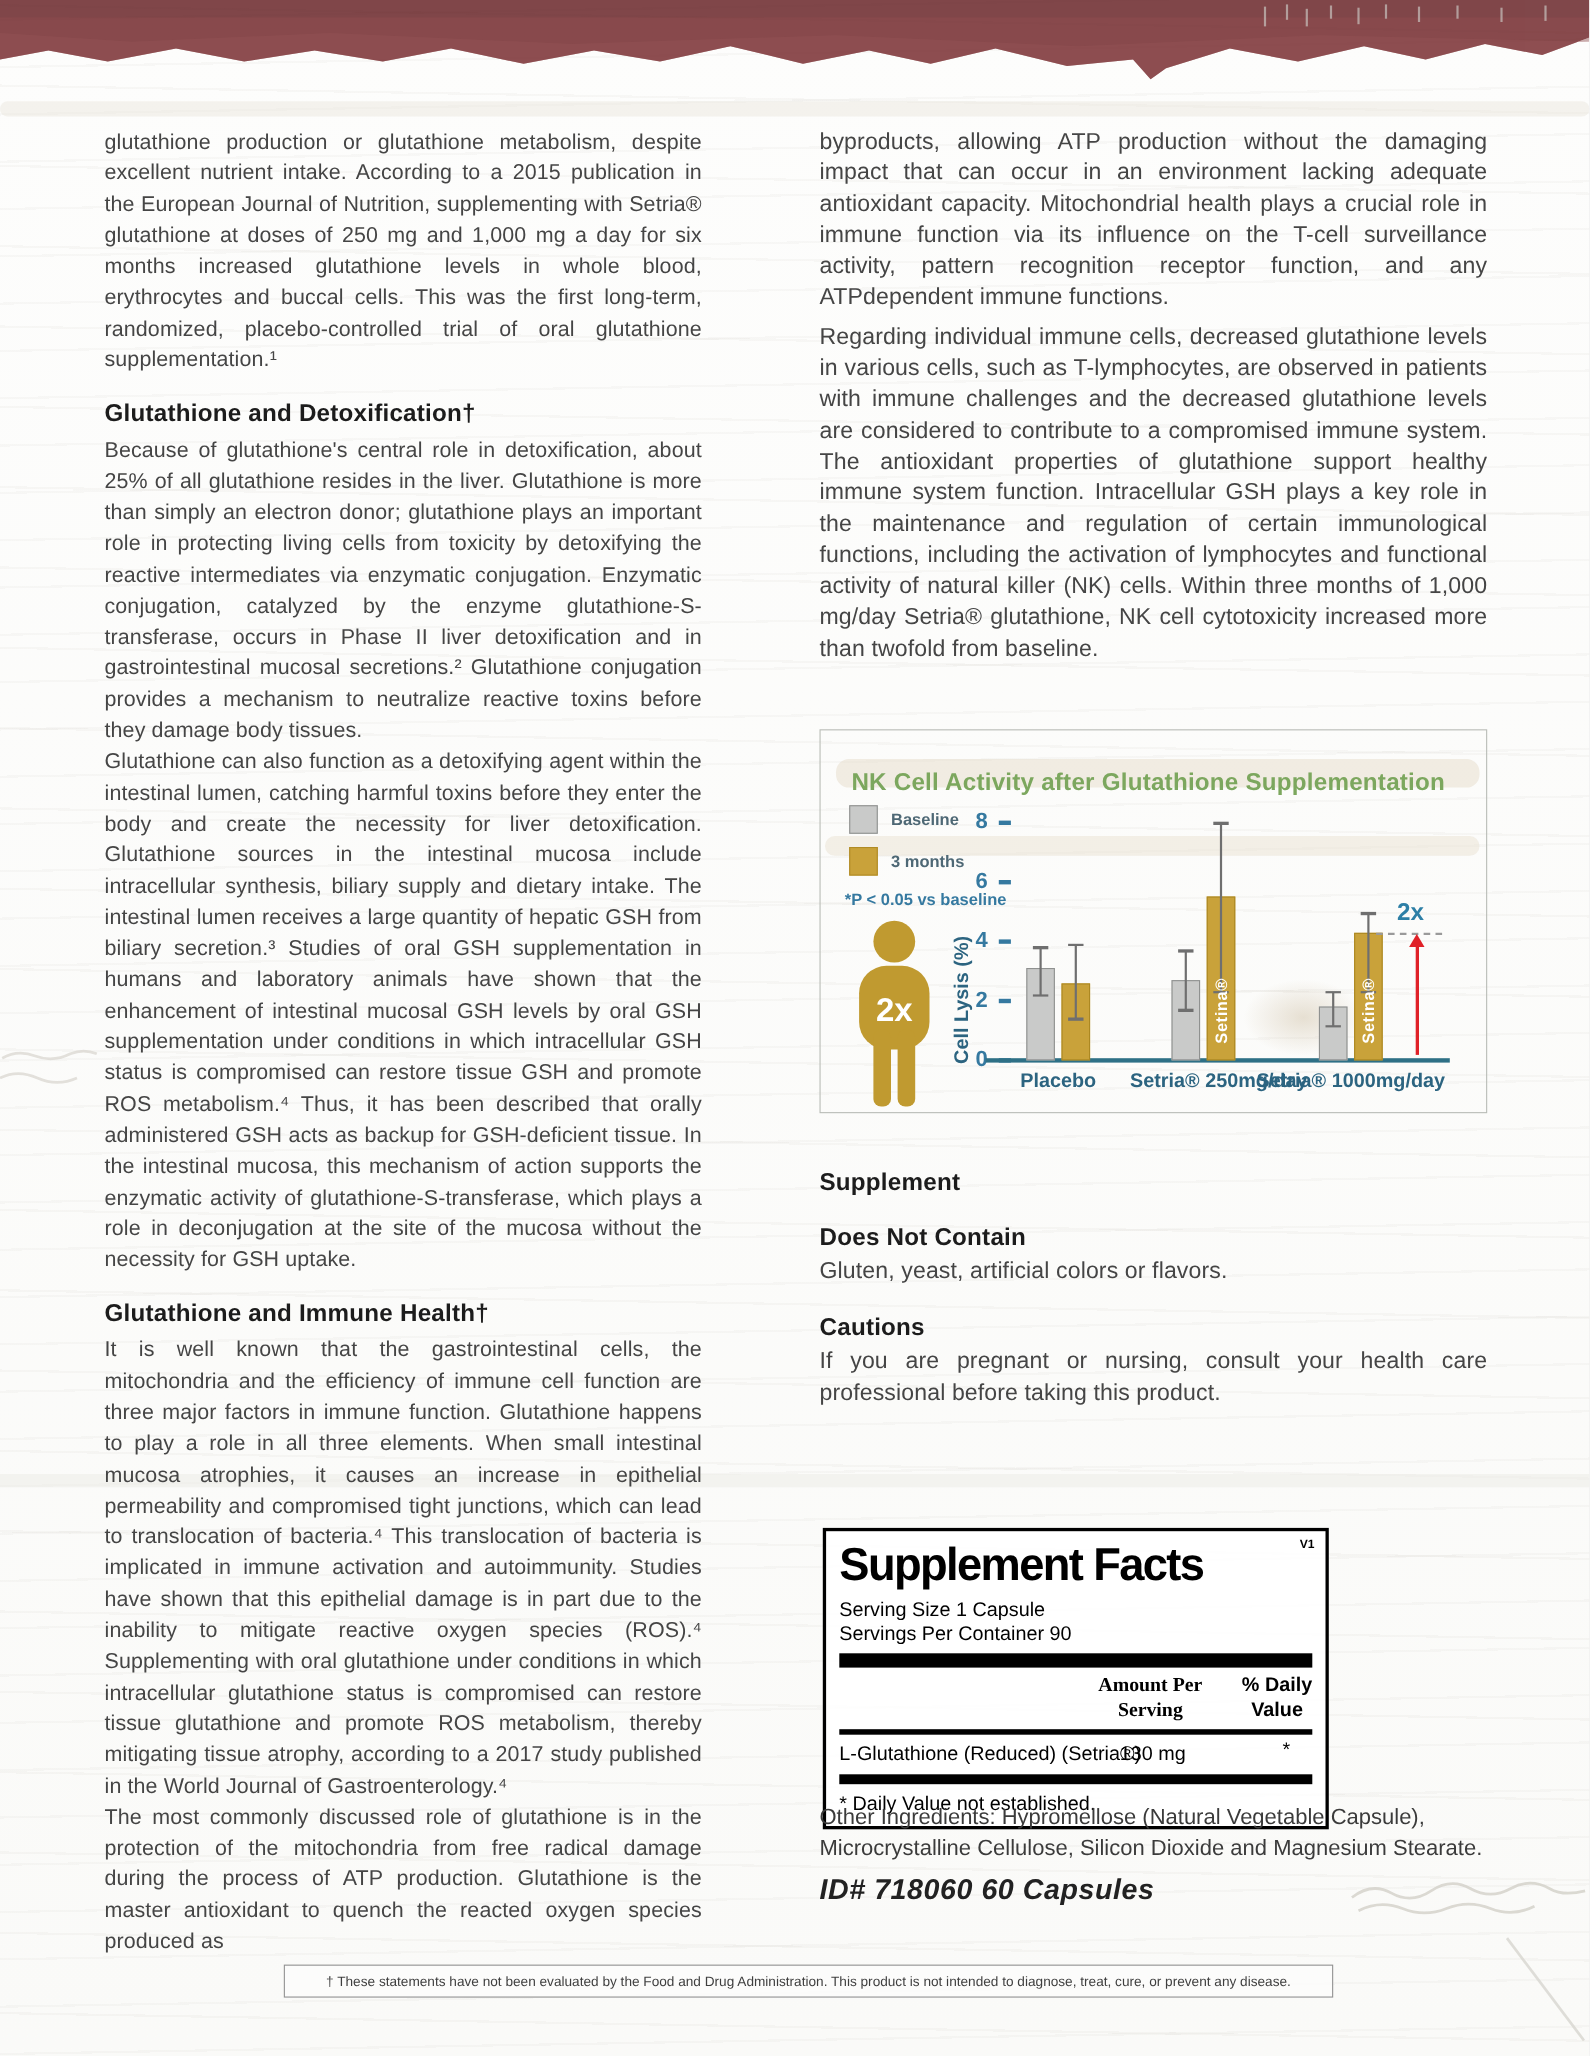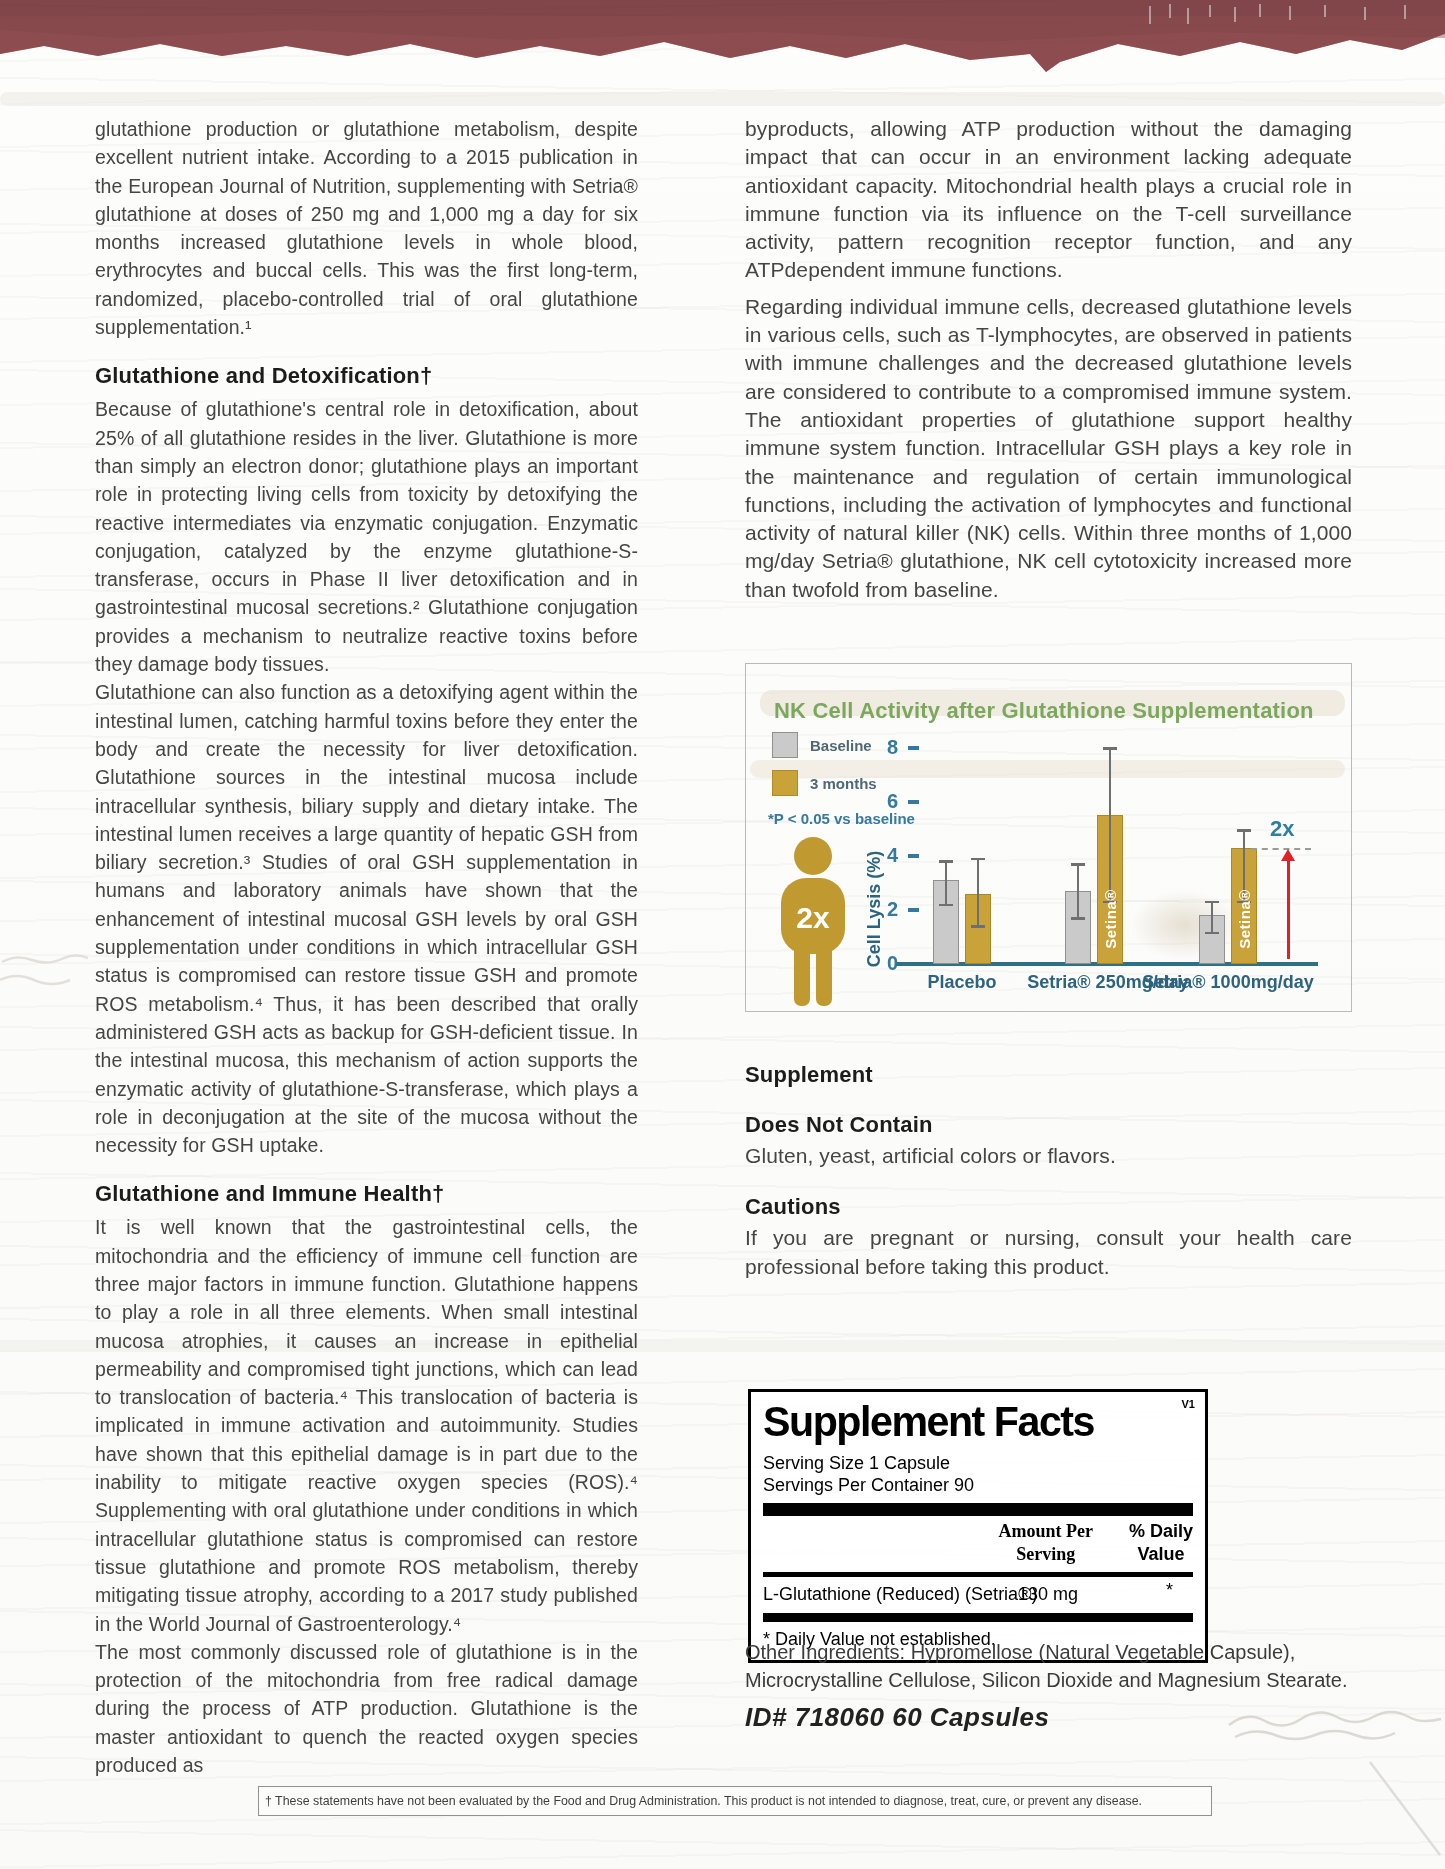--- a/index.html
+++ b/index.html
@@ -65,21 +65,21 @@
   .sf-row-amt{position:absolute;left:255px;top:0;}
   .sf-row-dv{position:absolute;right:20px;top:-4px;}
   .sf-foot{font-size:18px;margin-top:7px;}
   
   #other-ing{position:absolute;left:745px;top:1638px;width:604px;font-size:20px;
     line-height:28px;color:#3b3b3b;}
   #id-line{position:absolute;left:745px;top:1702px;font-size:26px;font-weight:700;
     color:#222;letter-spacing:.5px;font-style:italic;}
   #disclaimer{position:absolute;left:258px;top:1786px;width:954px;box-sizing:border-box;
     border:1.5px solid #919191;background:rgba(252,252,251,.9);padding:7px 6px;
-    text-align:left;font-size:12.4px;color:#3f3f3f;white-space:nowrap;}
+    text-align:center;font-size:12.4px;color:#3f3f3f;white-space:nowrap;}
   .decor{position:absolute;pointer-events:none;opacity:.8;}
 </style>
 </head>
 <body>
 
 <div class="page">
 
   <svg class="decor" style="left:0;top:0;" width="1445" height="74" viewBox="0 0 1445 74" preserveAspectRatio="none">
     <path d="M0,0 H1445 V34 L1402,50 L1350,40 L1296,54 L1240,42 L1180,56 L1118,44 L1060,62 L1046,72 L1030,54 L970,60 L905,44 L846,58 L790,46 L730,58 L664,42 L600,56 L540,46 L476,58 L410,44 L348,56 L286,46 L222,56 L160,44 L98,56 L44,46 L0,54 Z" fill="#6b1d21"></path>
     <path d="M0,0 H1445 V16 H0 Z" fill="#581619" opacity="0.5"></path>

